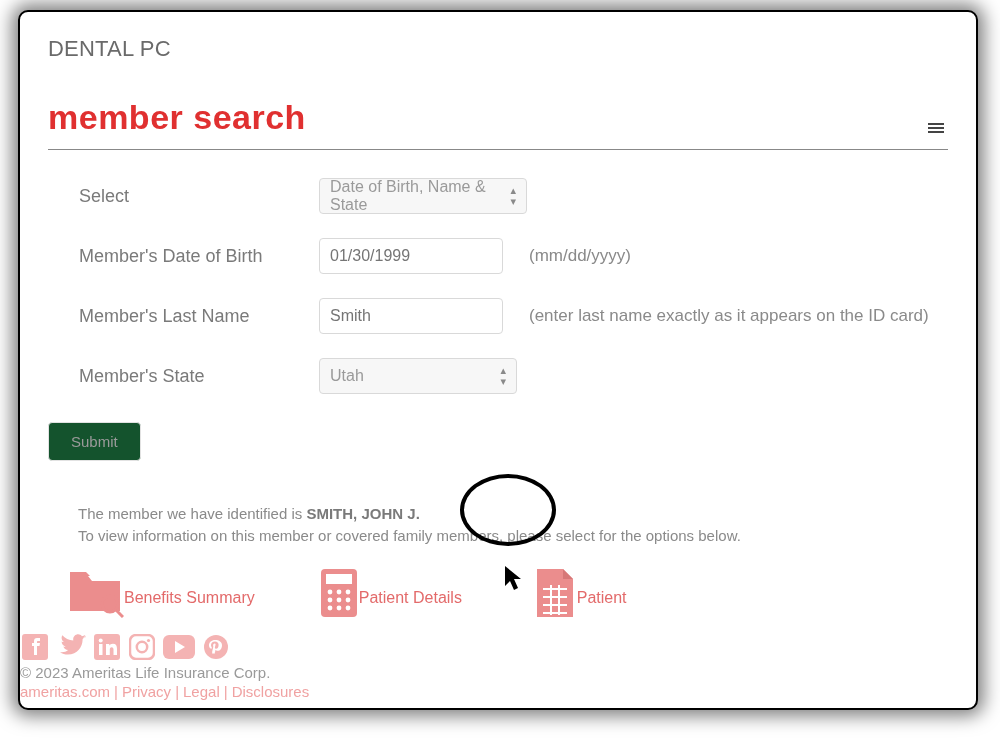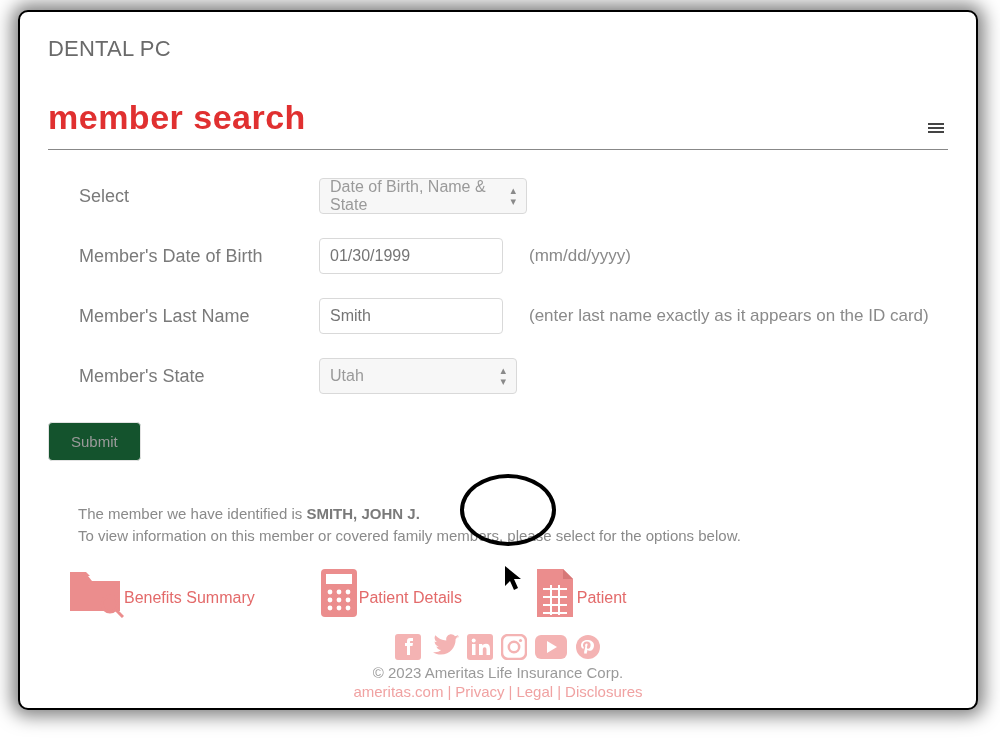--- a/index.html
+++ b/index.html
@@ -136,21 +136,21 @@
   }
   .cursor-arrow {
     position: absolute;
     left: 482px; top: 552px;
     width: 24px; height: 30px;
     pointer-events: none;
   }
   .footer {
     position: absolute;
     bottom: 8px; left: 0; right: 0;
-    text-align: center;
+    text-align: left;
     font-size: 15px;
     color: #a7a7a7;
   }
   .footer .socials { margin-bottom: 4px; }
   .footer .socials svg { fill: #f4b3b3; margin: 0 2px; vertical-align: middle; }
   .footer .copyright { color: #9a9a9a; margin-bottom: 2px; }
   .footer .links { color: #f0a2a2; }
   .footer .links span.sep { color: #f0a2a2; margin: 0 4px; }
   .footer .links a { color: #f0a2a2; text-decoration: none; cursor:pointer; }
 </style>

